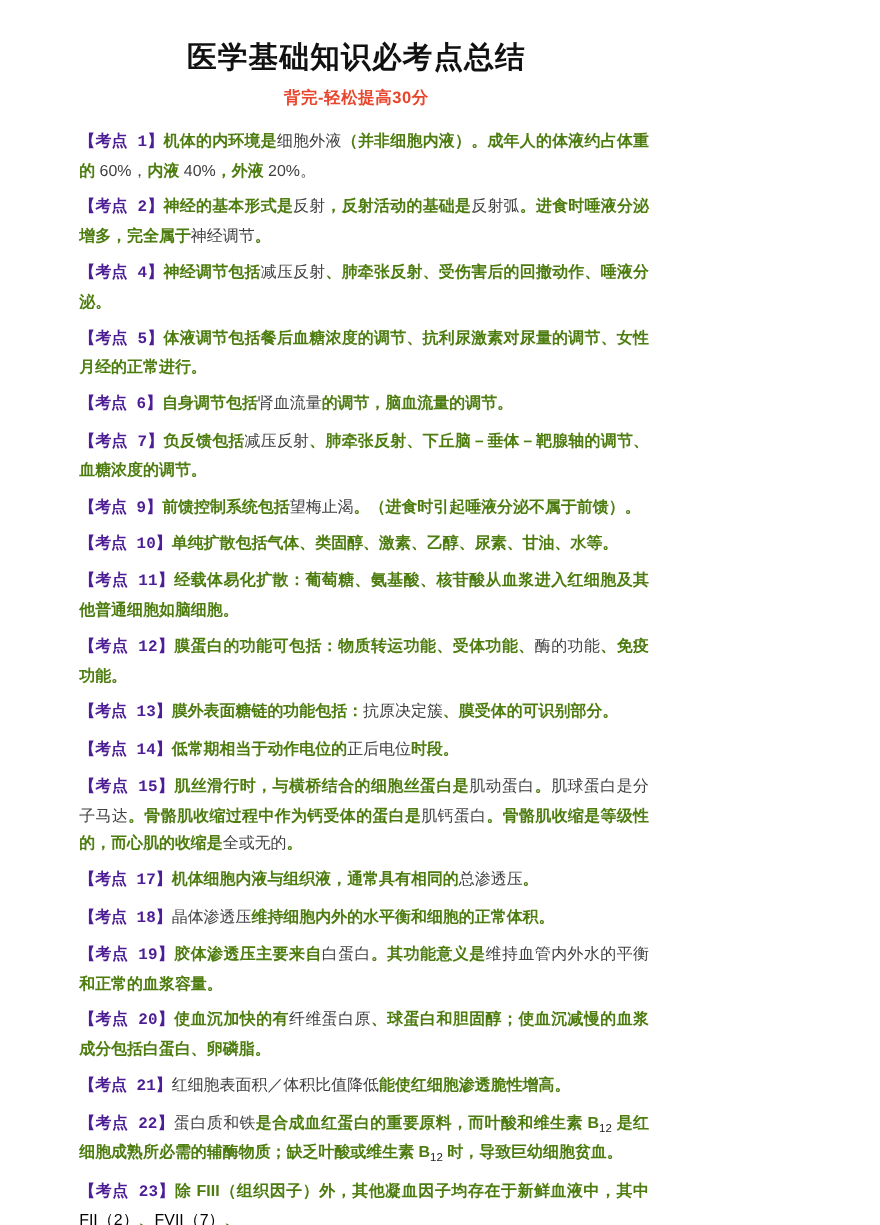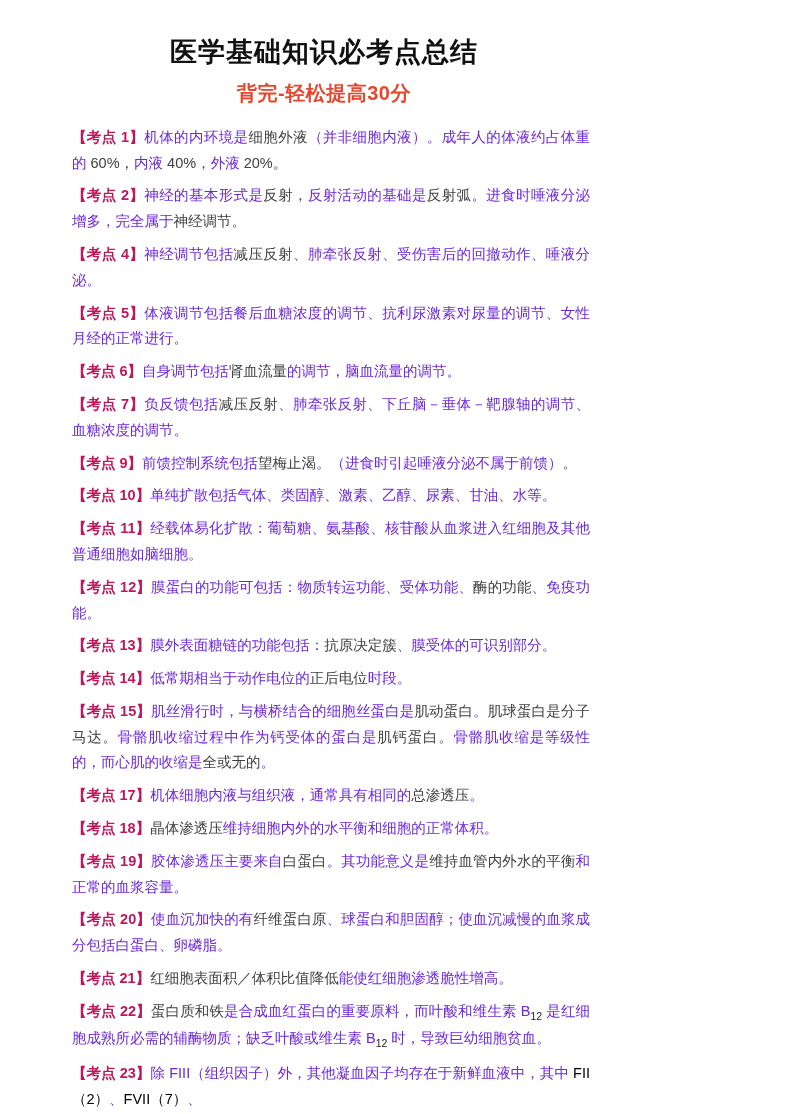--- a/index.html
+++ b/index.html
@@ -23,51 +23,53 @@
     text-align: center;
     font-size: 27px;
     font-weight: bold;
     letter-spacing: 1px;
     color: #111111;
     margin: 6px 0 10px 0;
     line-height: 1.25;
   }
   .doc-subtitle {
     text-align: center;
-    font-size: 20px;
+    font-size: 15px;
     font-weight: bold;
     color: #e8452c;
     margin: 0 0 18px 0;
     letter-spacing: 0.5px;
   }
   .points {
     display: block;
   }
   .point {
     font-size: 14.5px;
     line-height: 1.78;
     margin: 0 0 7px 0;
     text-align: justify;
     color: #1a1a1a;
     text-indent: 0;
     padding-left: 14px;
   }
   .point .tag {
     font-weight: bold;
-    color: #be185d;
+    color: #4c1d95;
+    font-family: Liberation Mono, monospace;
   }
   .hl {
     color: #000000;
   }
   .hl-b {
     color: #404040;
     font-weight: normal;
   }
   .plain {
-    color: #6d28d9;
+    color: #4d7c0f;
+    font-weight: bold;
   }
   sub {
     font-size: 0.72em;
     vertical-align: sub;
   }
 </style>
 </head>
 <body>
 
 <div class="page">

